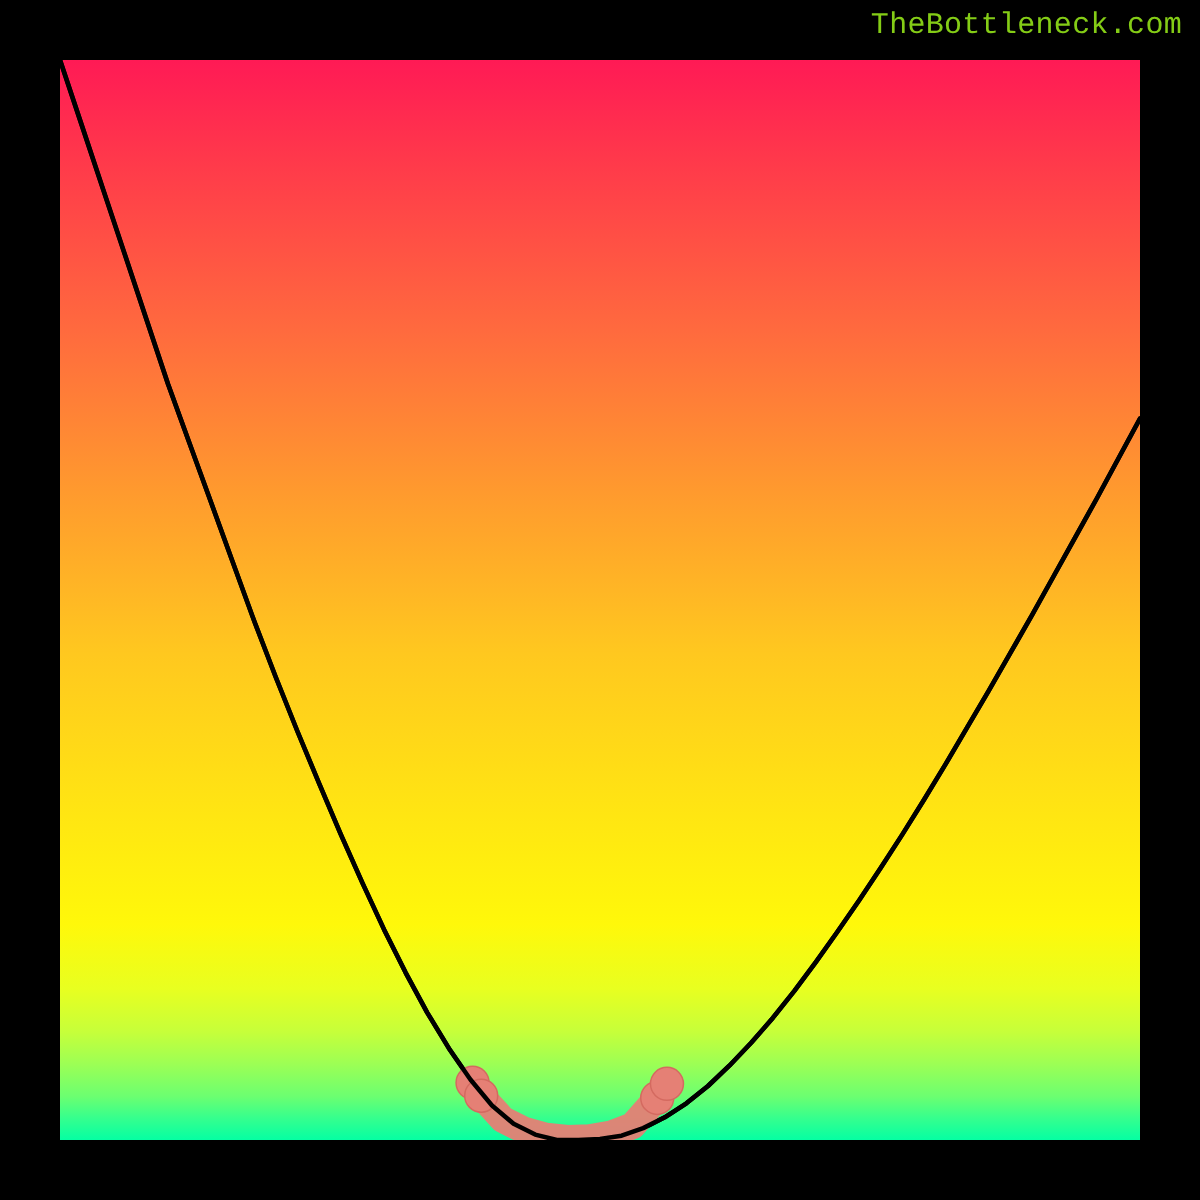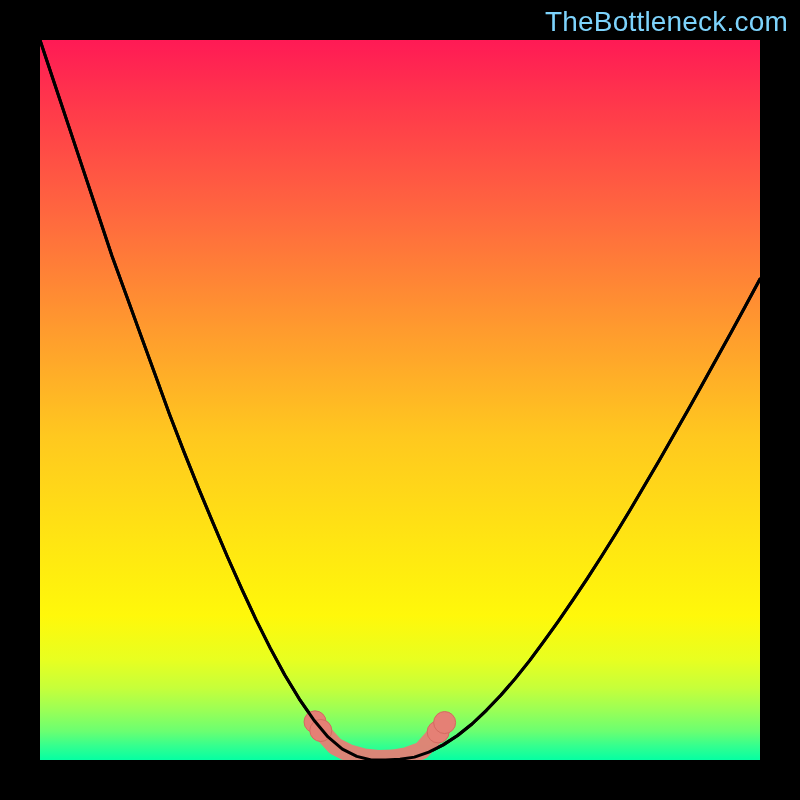--- a/index.html
+++ b/index.html
@@ -43,23 +43,23 @@
       #9cff55 93%,
       #6bff71 96%,
       #35ff8e 98%,
       #05ffa3 100%
     );
   }
   .watermark {
     position: absolute;
     top: 6px;
     right: 12px;
-    font-family: Liberation Sans, sans-serif;
-    font-size: 28px;
-    color: #7dd3fc;
+    font-family: Liberation Mono, monospace;
+    font-size: 20px;
+    color: #84cc16;
     letter-spacing: 0.2px;
     user-select: none;
   }
   svg {
     position: absolute;
     inset: 0;
   }
 </style>
 </head>
 <body>

